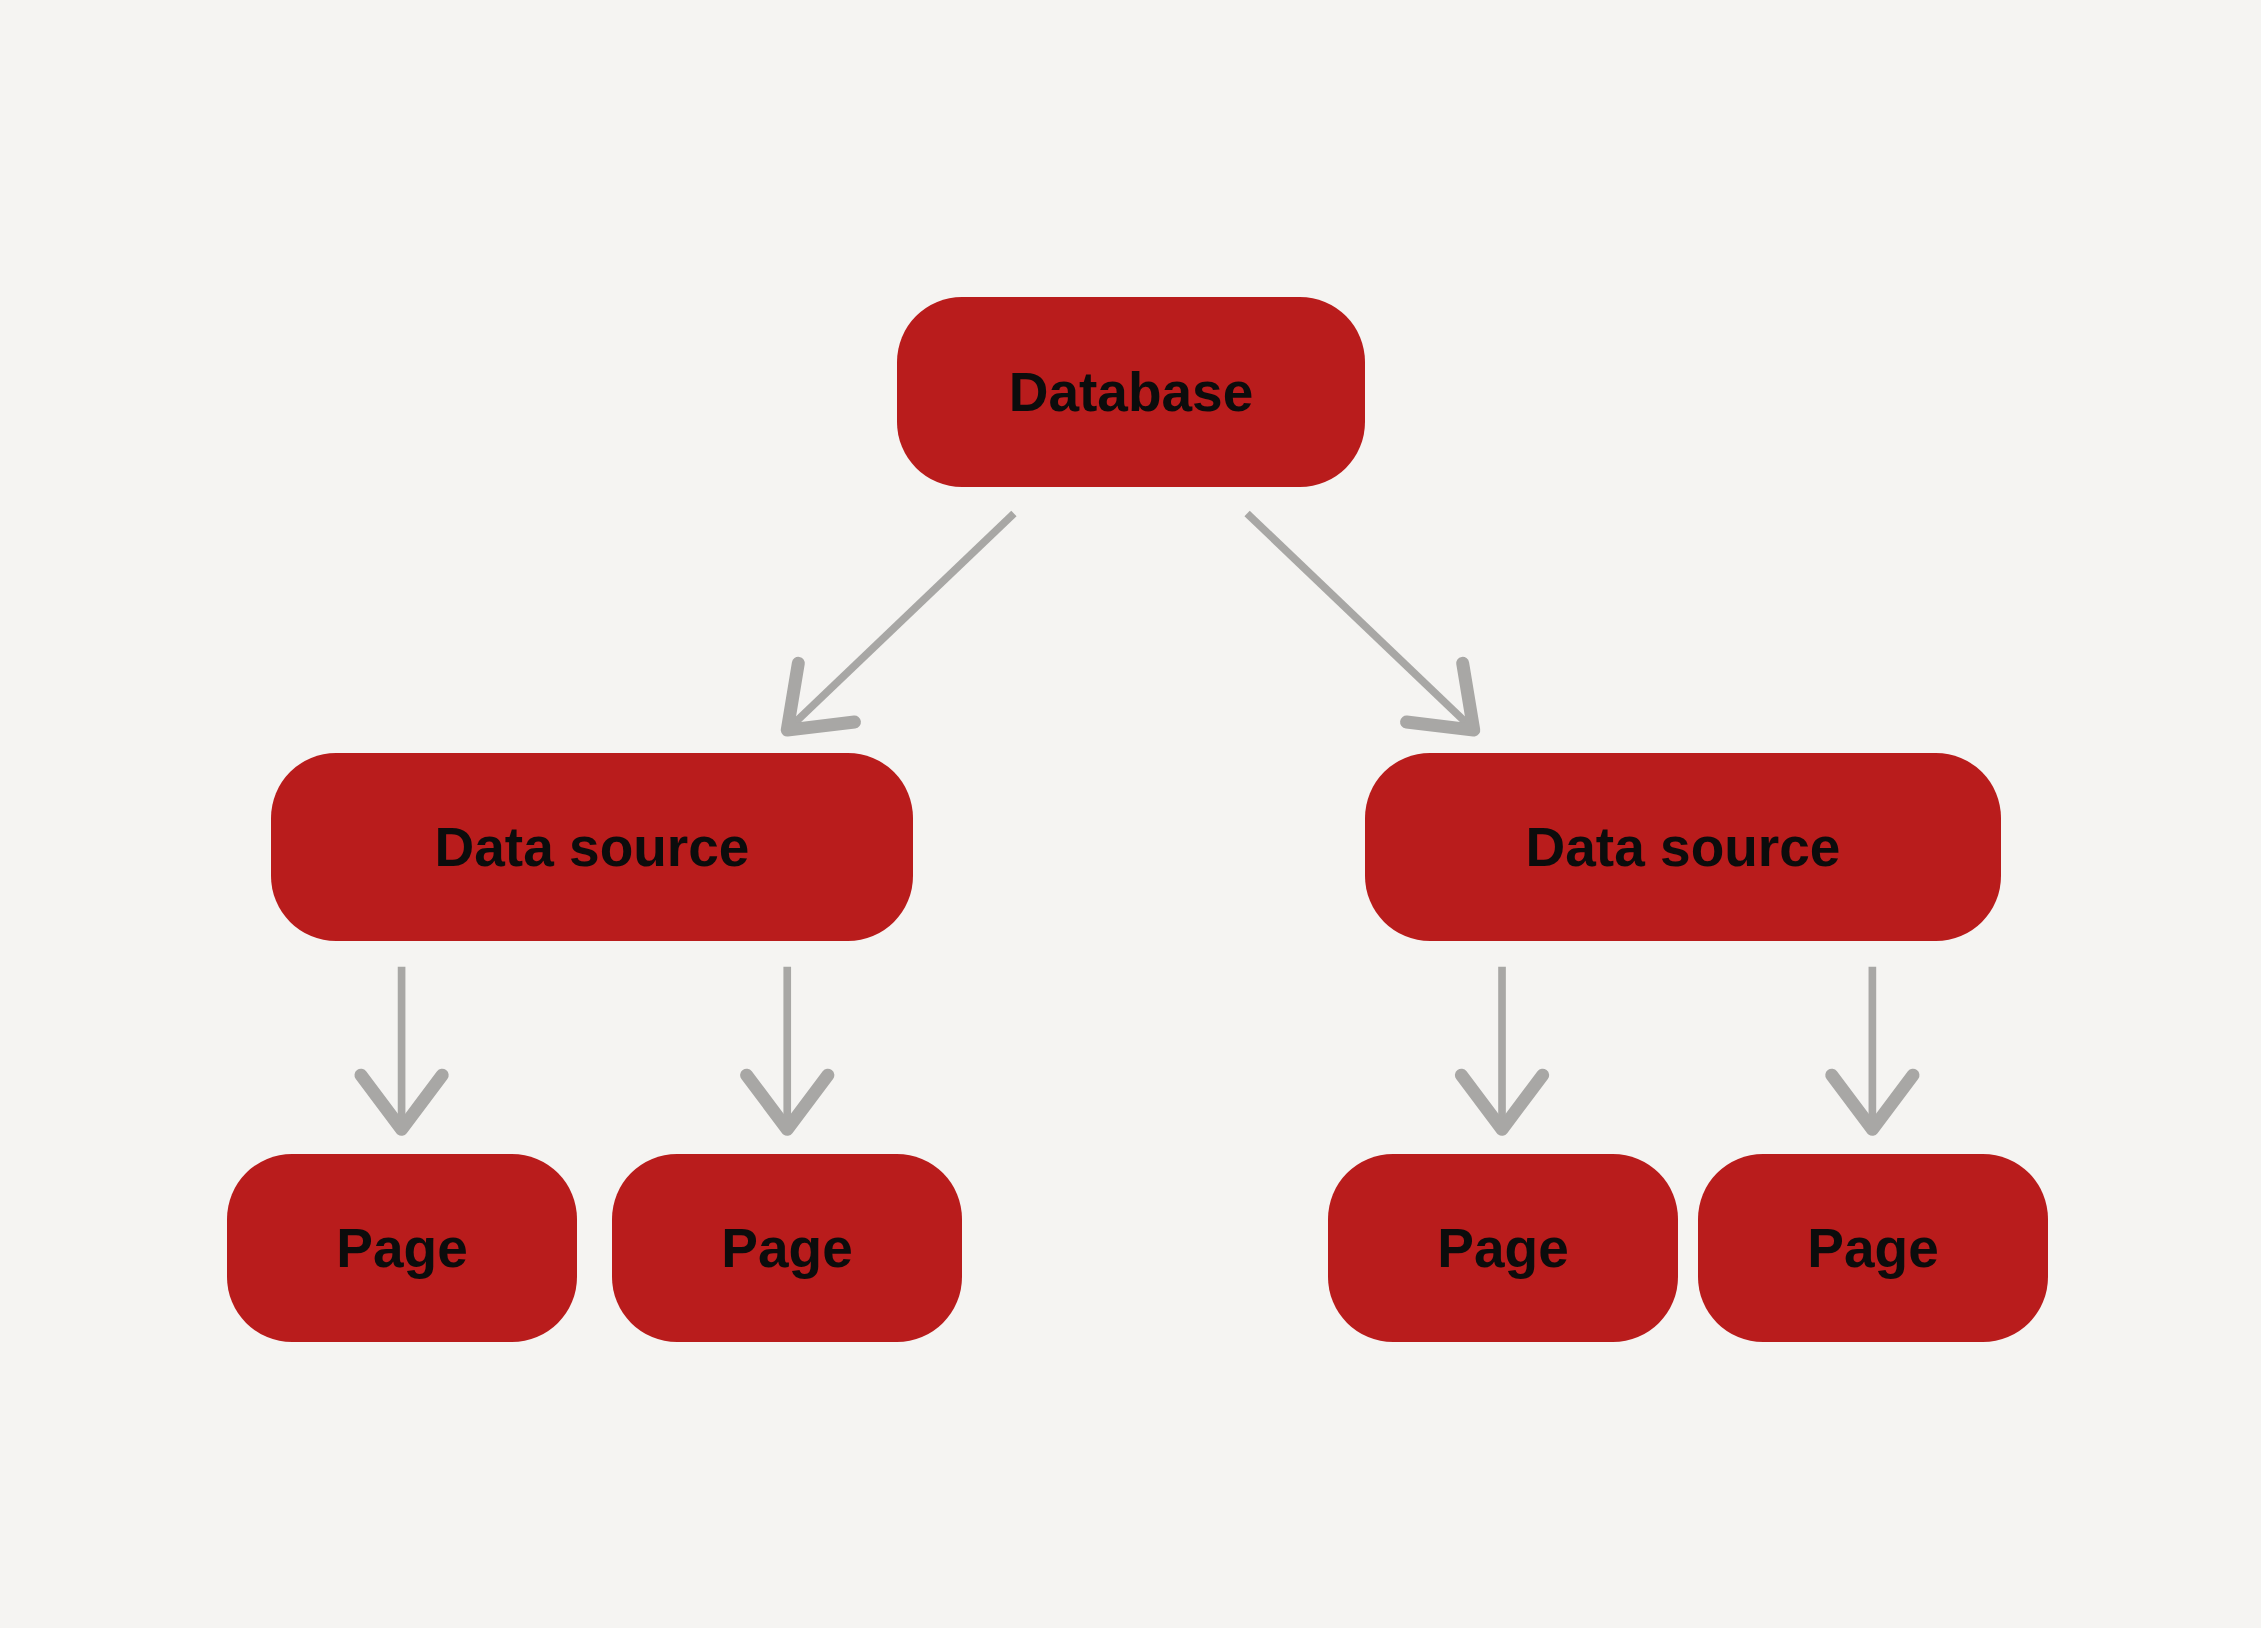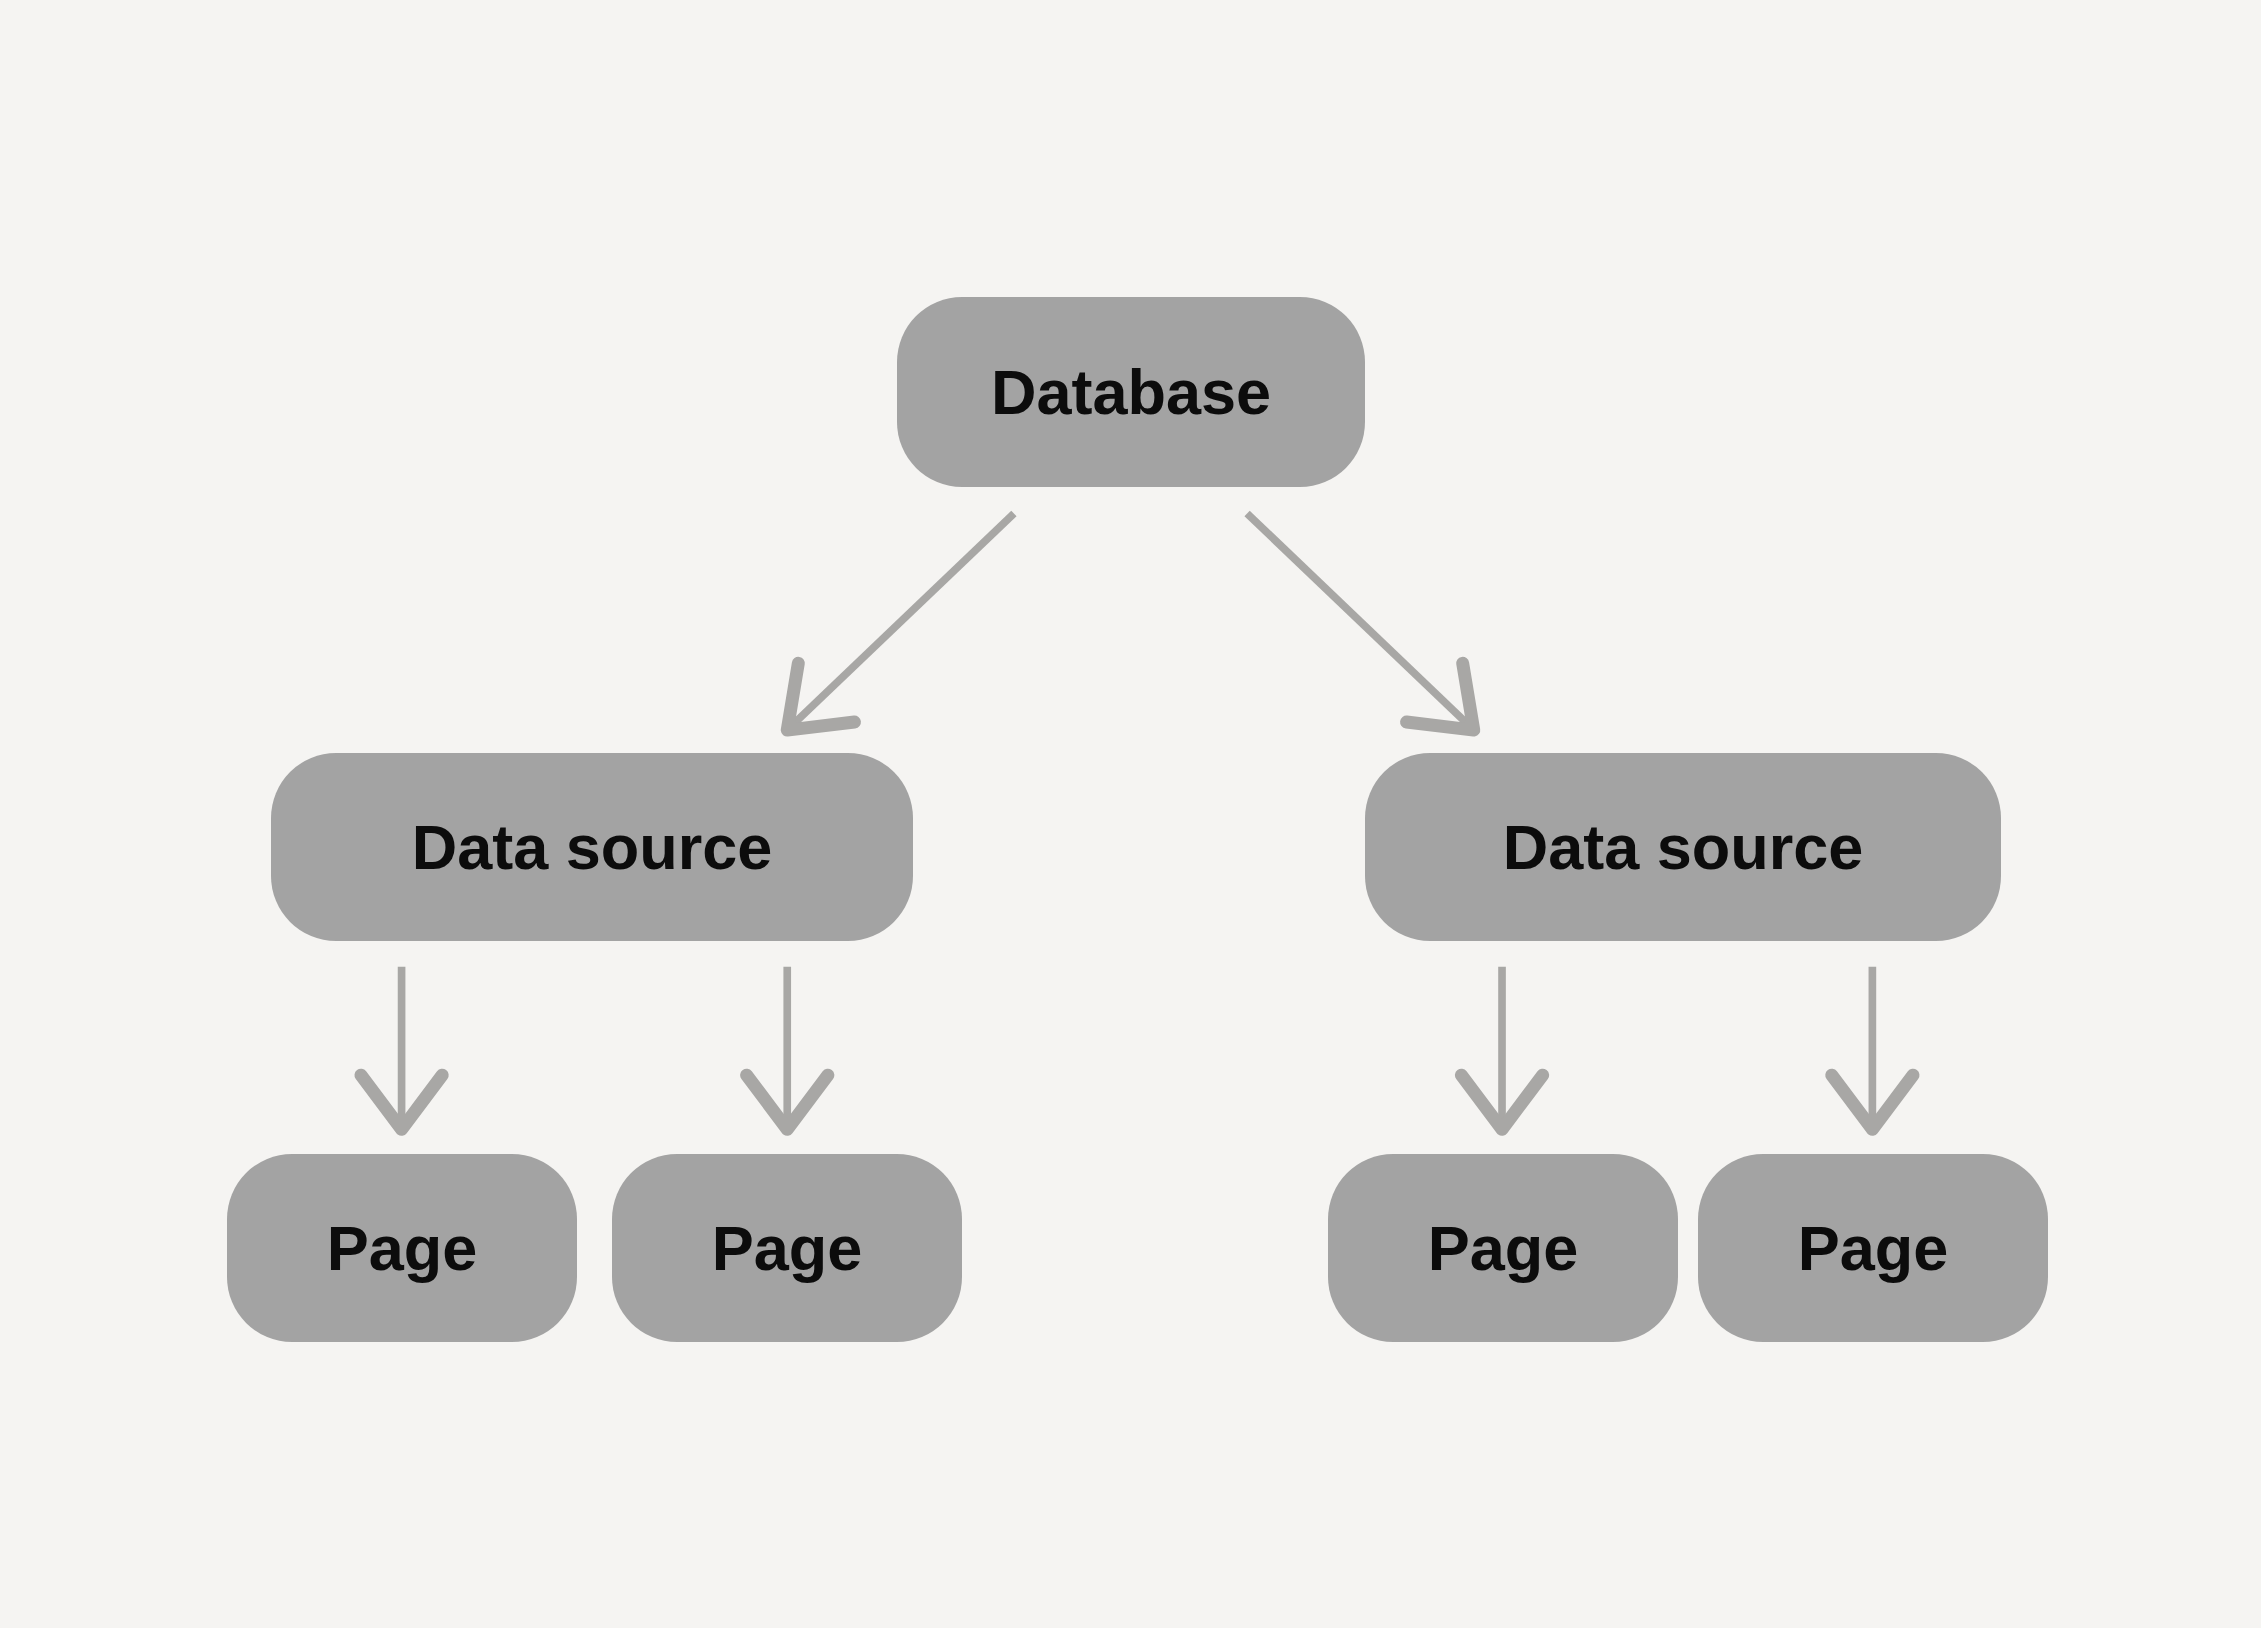--- a/index.html
+++ b/index.html
@@ -26,28 +26,28 @@
     height: 1628px;
     display: block;
   }
   .edge {
     fill: none;
     stroke: #a8a7a5;
     stroke-width: 13;
   }
   .node {
     position: absolute;
-    background: #a3a3a3;
+    background: #b91c1c;
     border-radius: 65px;
     display: flex;
     align-items: center;
     justify-content: center;
     color: #0c0c0c;
     font-weight: 700;
-    font-size: 63px;
+    font-size: 55px;
     line-height: 1;
     white-space: nowrap;
   }
   .node-database    { left: 897px; top:  297px; width:  468px; height: 190px; }
   .node-ds-left     { left:  271px; top: 753px; width: 642px; height: 188px; }
   .node-ds-right    { left: 1365px; top: 753px; width: 636px; height: 188px; }
   .node-page        { top: 1154px; width: 350px; height: 188px; }
   .node-page-1      { left:  227px; }
   .node-page-2      { left: 612px; }
   .node-page-3      { left: 1328px; }

